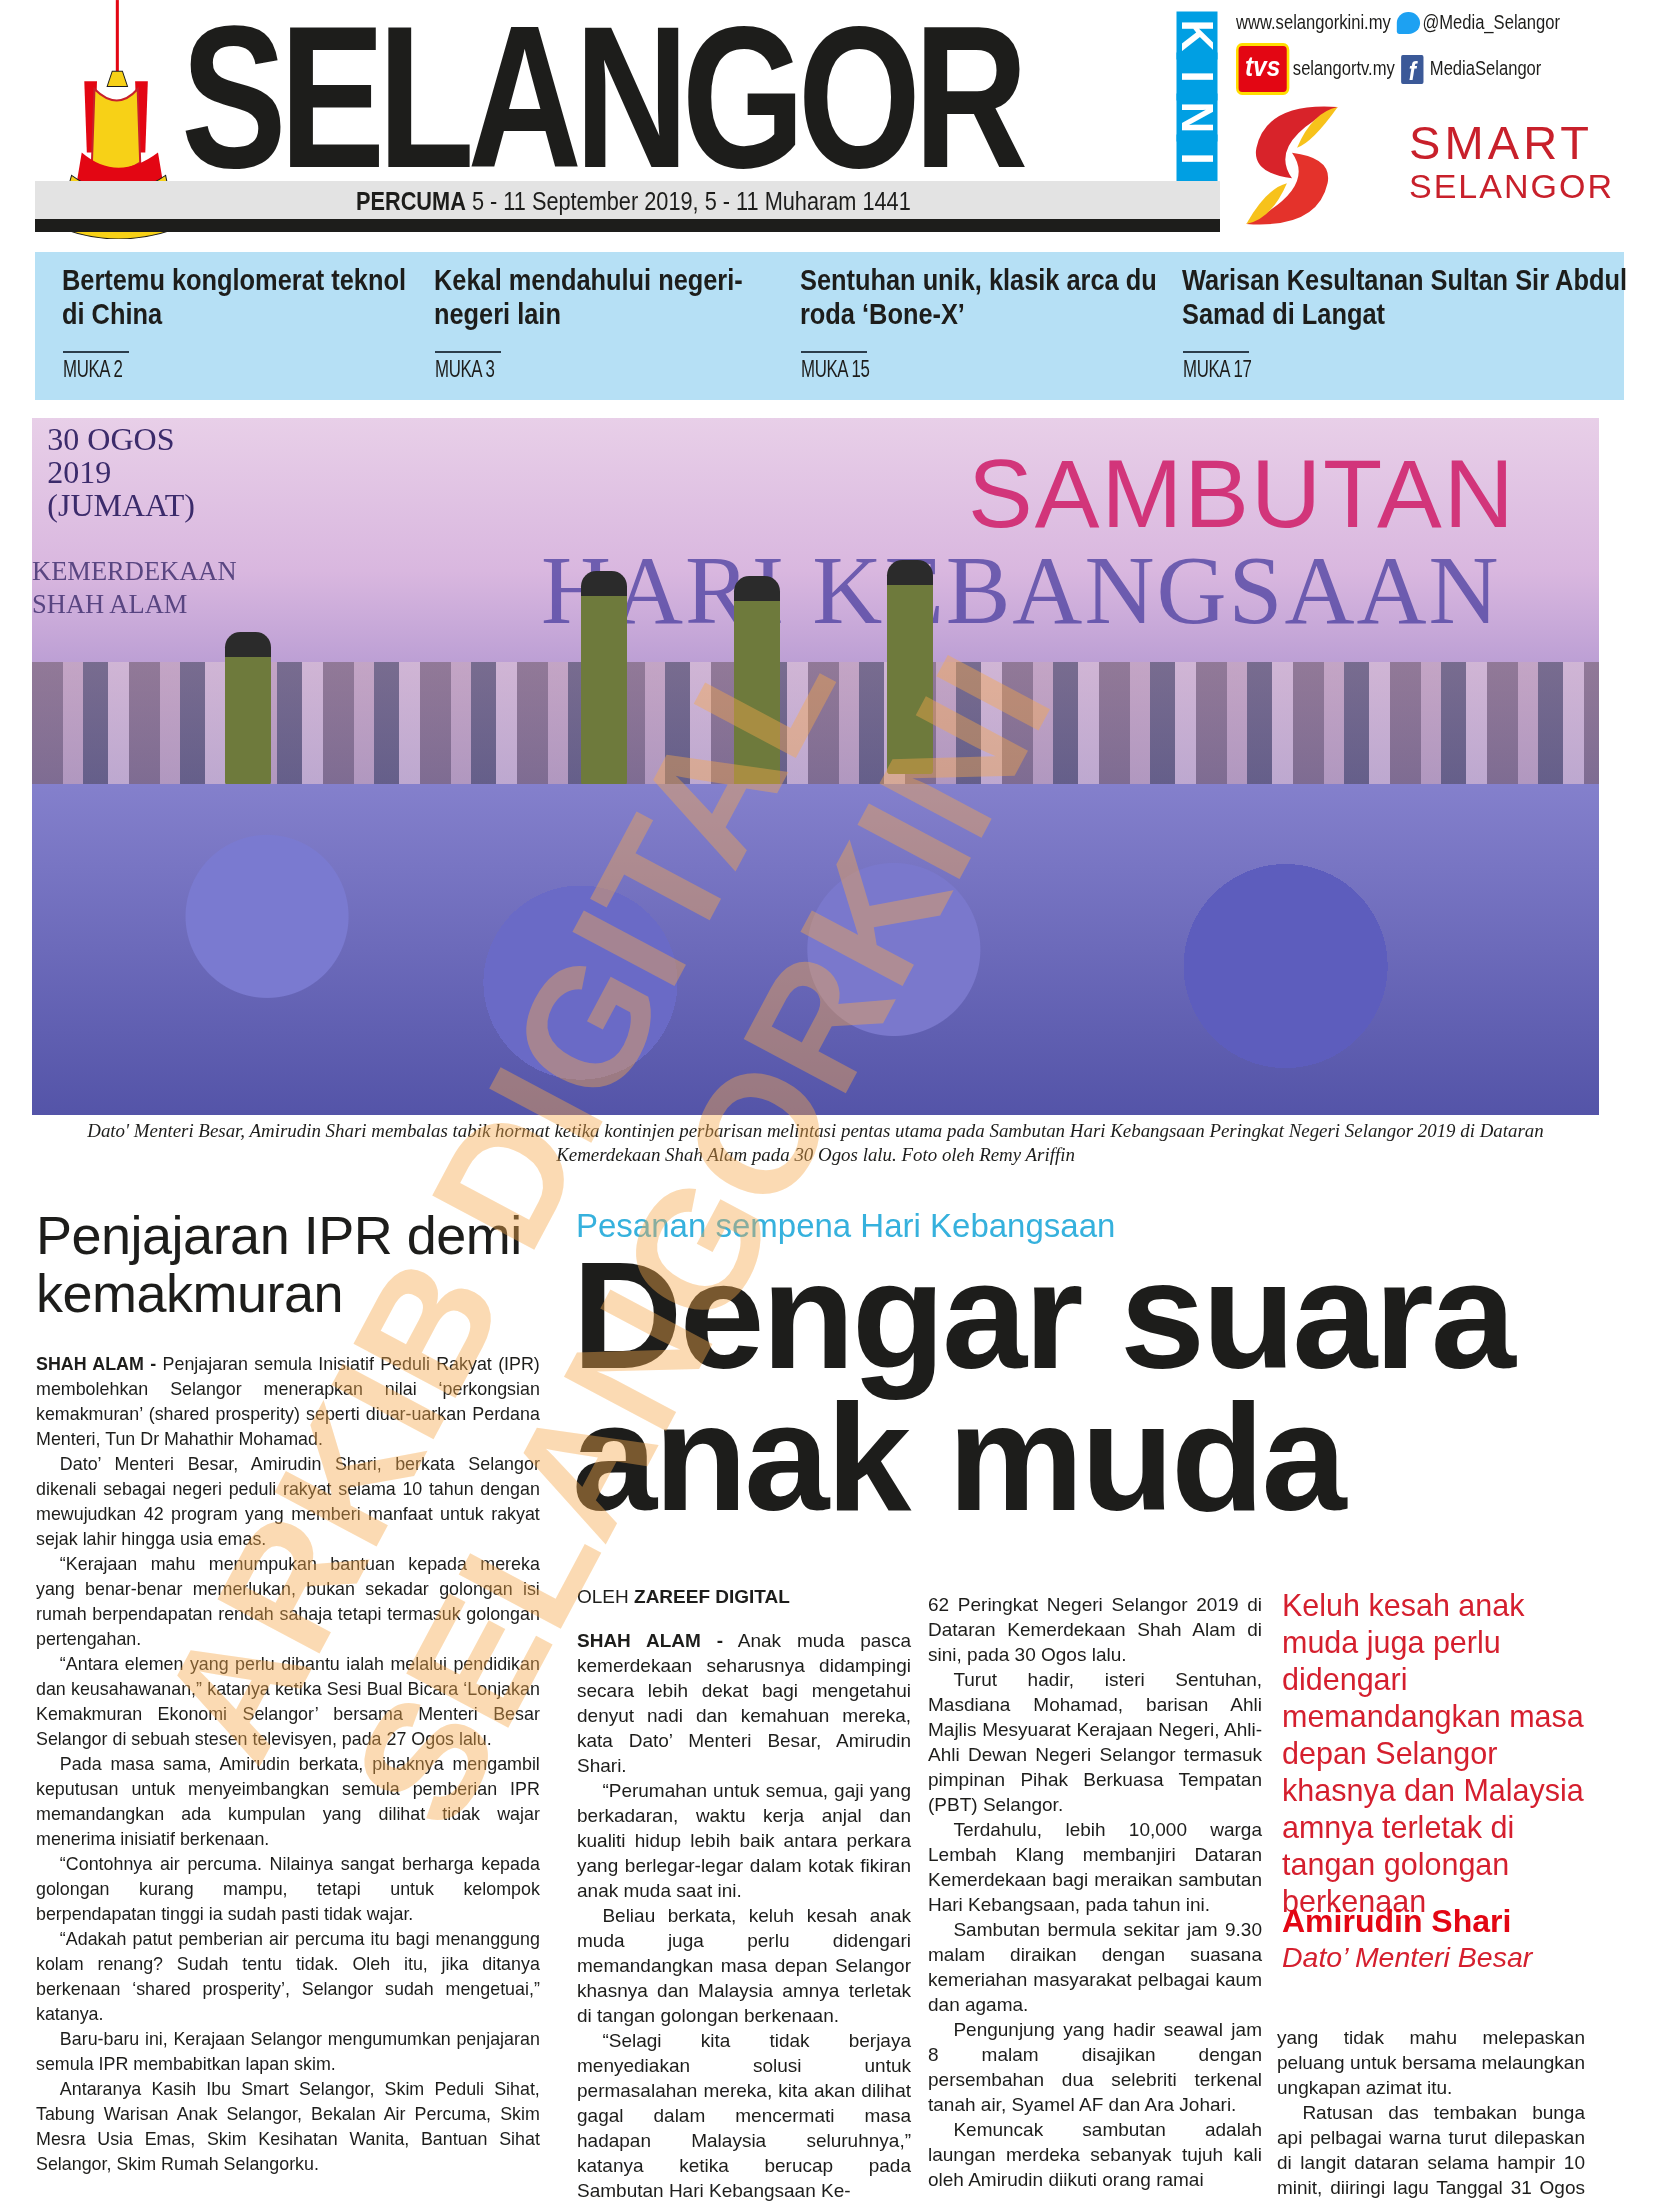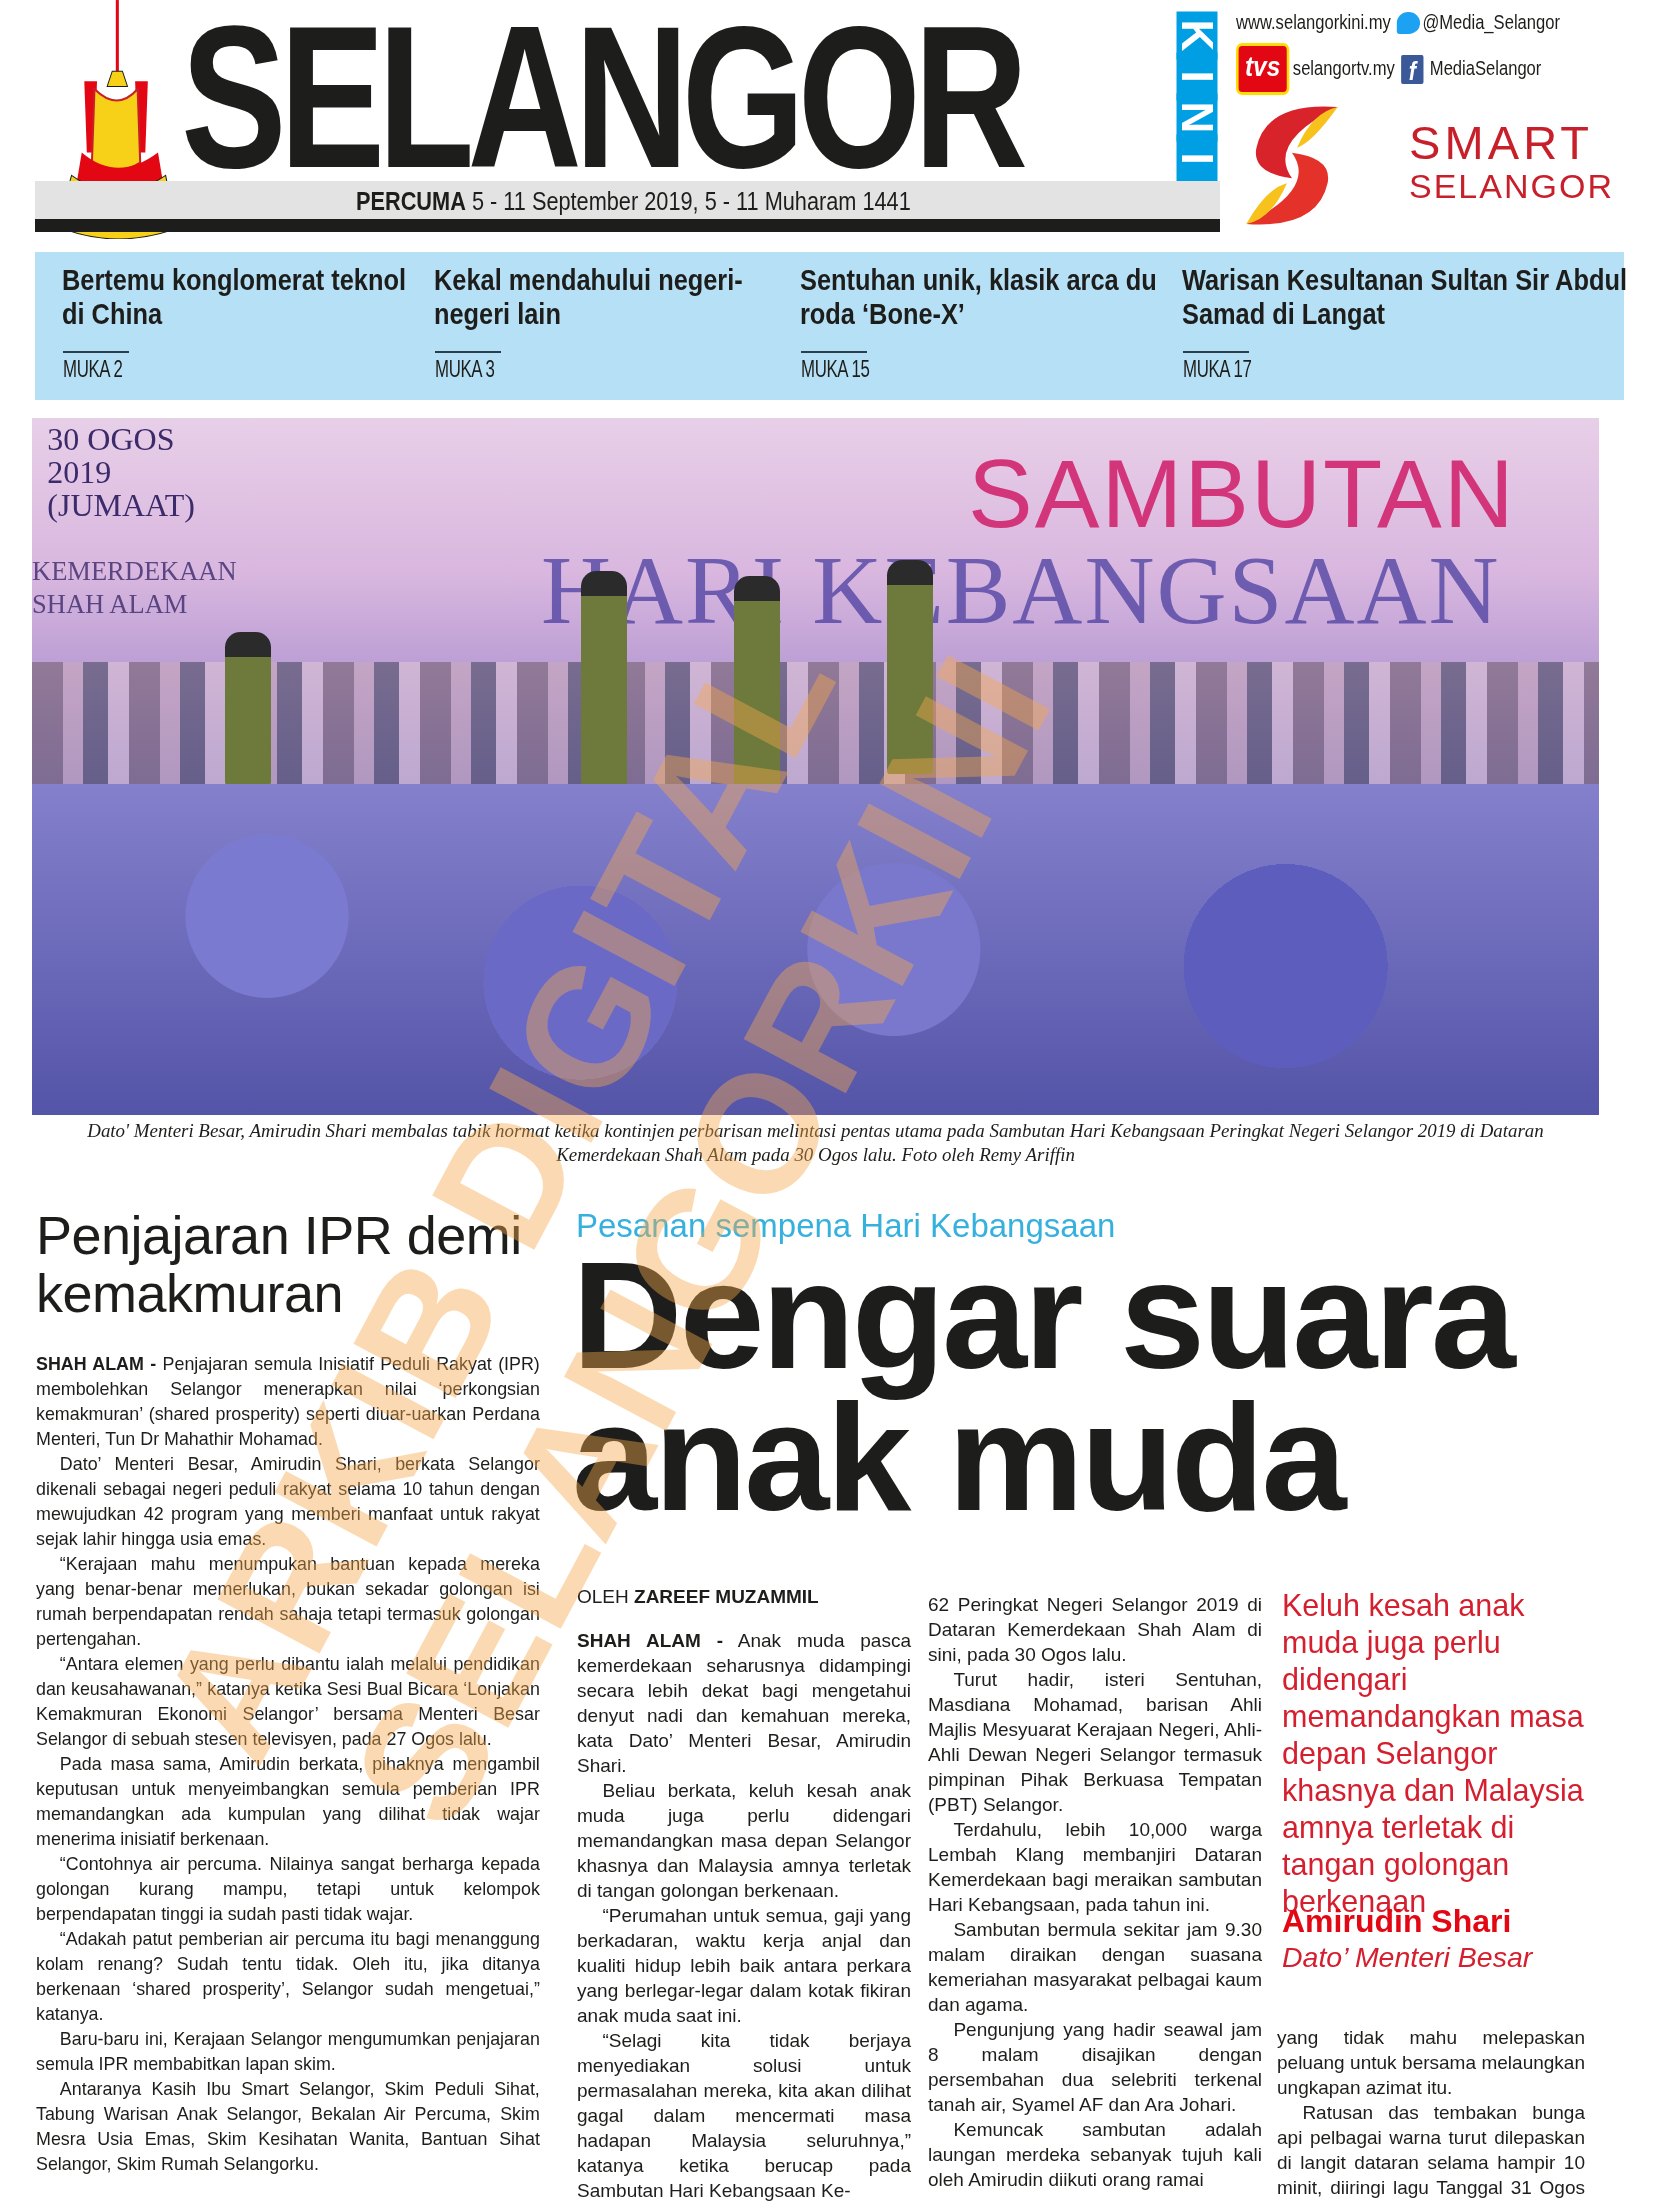--- a/index.html
+++ b/index.html
@@ -178,26 +178,26 @@
   <p>Pada masa sama, Amirudin berkata, pihaknya mengambil keputusan untuk menyeimbangkan semula pemberian IPR memandangkan ada kumpulan yang dilihat tidak wajar menerima inisiatif berkenaan.</p>
   <p>“Contohnya air percuma. Nilainya sangat berharga kepada golongan kurang mampu, tetapi untuk kelompok berpendapatan tinggi ia sudah pasti tidak wajar.</p>
   <p>“Adakah patut pemberian air percuma itu bagi menanggung kolam renang? Sudah tentu tidak. Oleh itu, jika ditanya berkenaan ‘shared prosperity’, Selangor sudah mengetuai,” katanya.</p>
   <p>Baru-baru ini, Kerajaan Selangor mengumumkan penjajaran semula IPR membabitkan lapan skim.</p>
   <p>Antaranya Kasih Ibu Smart Selangor, Skim Peduli Sihat, Tabung Warisan Anak Selangor, Bekalan Air Percuma, Skim Mesra Usia Emas, Skim Kesihatan Wanita, Bantuan Sihat Selangor, Skim Rumah Selangorku.</p>
 </div>
 
 <div id="kicker" class="abs">Pesanan sempena Hari Kebangsaan</div>
 <div id="main-headline" class="abs">Dengar suara anak muda</div>
 
-<div id="byline" class="abs"><span>OLEH </span><b>ZAREEF MUZAMMIL</b></div>
+<div id="byline" class="abs"><span>OLEH </span><b>ZAREEF DIGITAL</b></div>
 
 <div id="col2" class="body-col">
   <p class="first"><span class="dateline">SHAH ALAM -</span><span> Anak muda pasca kemerdekaan seharusnya didampingi secara lebih dekat bagi mengetahui denyut nadi dan kemahuan mereka, kata Dato’ Menteri Besar, Amirudin Shari.</span></p>
+  <p>“Perumahan untuk semua, gaji yang berkadaran, waktu kerja anjal dan kualiti hidup lebih baik antara perkara yang berlegar-legar dalam kotak fikiran anak muda saat ini.</p>
   <p>Beliau berkata, keluh kesah anak muda juga perlu didengari memandangkan masa depan Selangor khasnya dan Malaysia amnya terletak di tangan golongan berkenaan.</p>
-  <p>“Perumahan untuk semua, gaji yang berkadaran, waktu kerja anjal dan kualiti hidup lebih baik antara perkara yang berlegar-legar dalam kotak fikiran anak muda saat ini.</p>
   <p>“Selagi kita tidak berjaya menyediakan solusi untuk permasalahan mereka, kita akan dilihat gagal dalam mencermati masa hadapan Malaysia seluruhnya,” katanya ketika berucap pada Sambutan Hari Kebangsaan Ke-</p>
 </div>
 
 <div id="col3" class="body-col">
   <p class="first">62 Peringkat Negeri Selangor 2019 di Dataran Kemerdekaan Shah Alam di sini, pada 30 Ogos lalu.</p>
   <p>Turut hadir, isteri Sentuhan, Masdiana Mohamad, barisan Ahli Majlis Mesyuarat Kerajaan Negeri, Ahli-Ahli Dewan Negeri Selangor termasuk pimpinan Pihak Berkuasa Tempatan (PBT) Selangor.</p>
   <p>Terdahulu, lebih 10,000 warga Lembah Klang membanjiri Dataran Kemerdekaan bagi meraikan sambutan Hari Kebangsaan, pada tahun ini.</p>
   <p>Sambutan bermula sekitar jam 9.30 malam diraikan dengan suasana kemeriahan masyarakat pelbagai kaum dan agama.</p>
   <p>Pengunjung yang hadir seawal jam 8 malam disajikan dengan persembahan dua selebriti terkenal tanah air, Syamel AF dan Ara Johari.</p>
   <p>Kemuncak sambutan adalah laungan merdeka sebanyak tujuh kali oleh Amirudin diikuti orang ramai</p>

